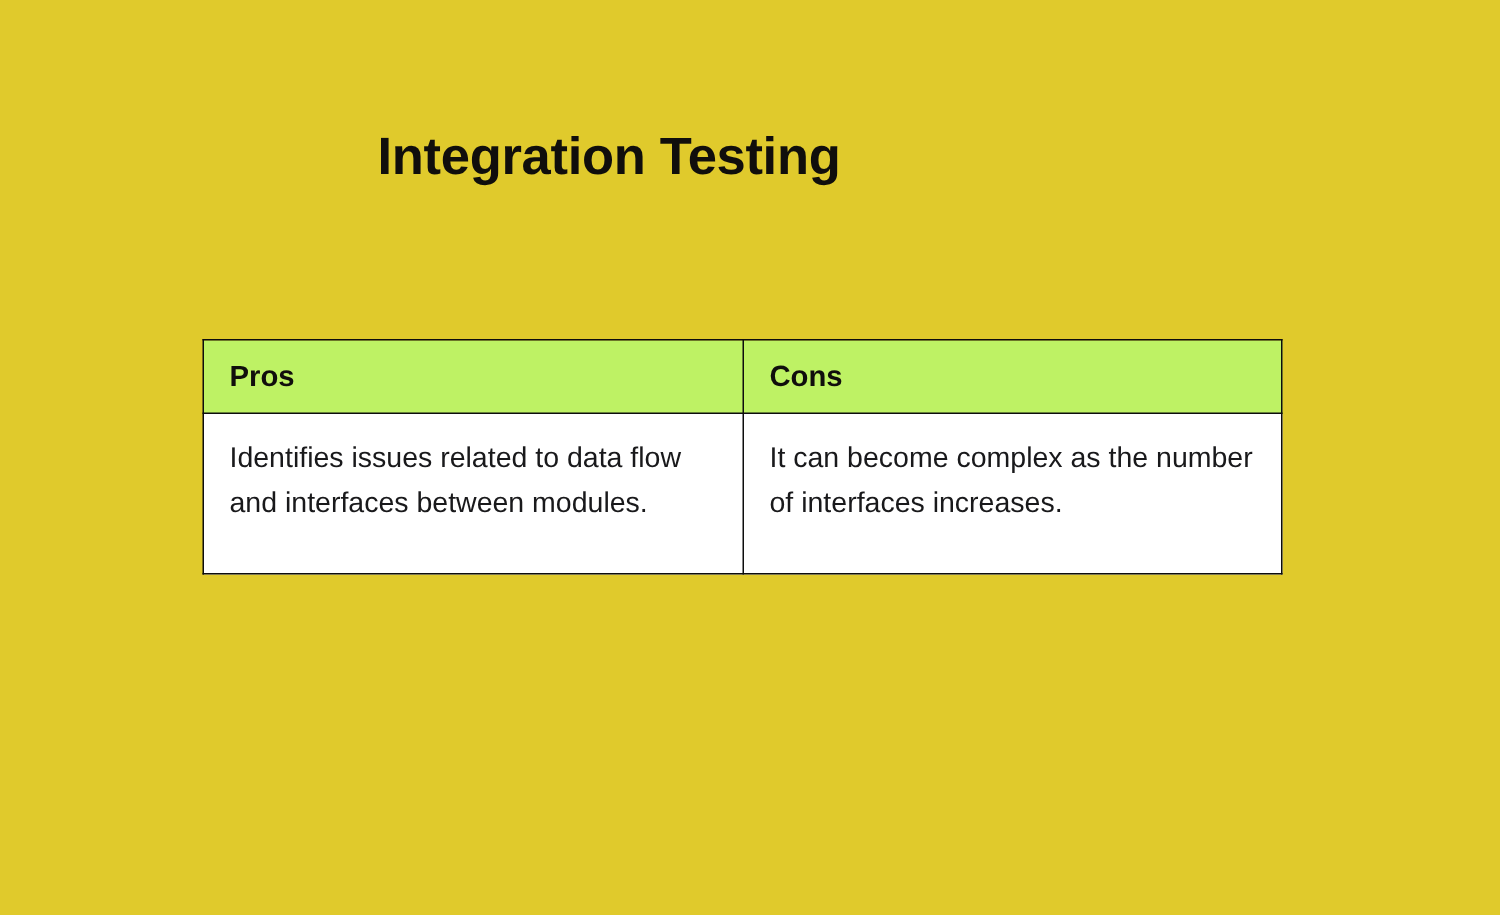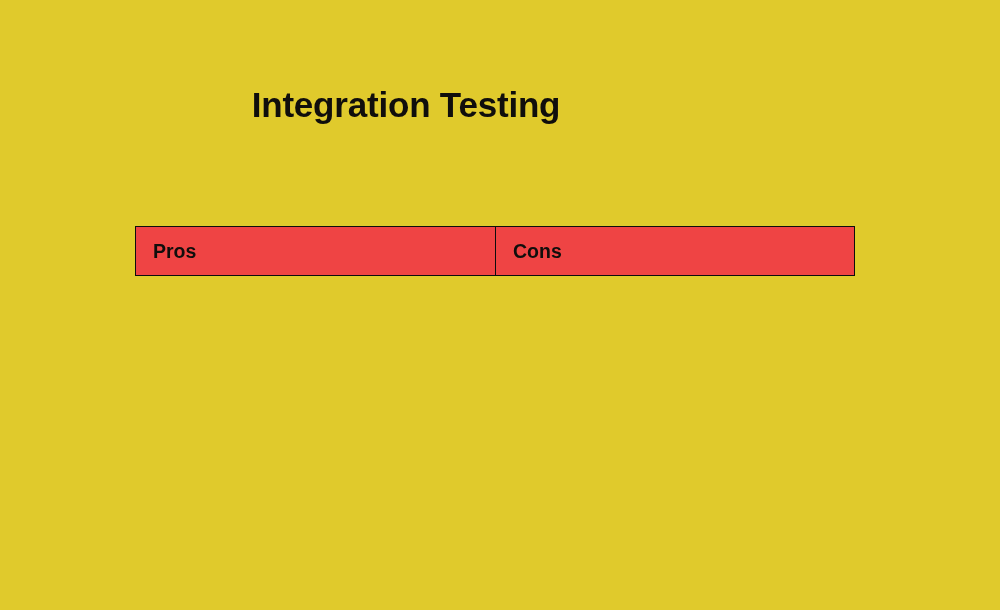--- a/index.html
+++ b/index.html
@@ -44,21 +44,21 @@
 
   .proscons-table td,
   .proscons-table th {
     border: 1px solid #0d0d0d;
     vertical-align: top;
     text-align: left;
     box-sizing: border-box;
   }
 
   .proscons-table th {
-    background: #ef4444;
+    background: #bef264;
     height: 48px;
     padding: 12px 33px 11px 17px;
     font-size: 19.5px;
     font-weight: bold;
     color: #100e0c;
     line-height: 25px;
   }
 
   .proscons-table td {
     background: #ffffff;
@@ -85,16 +85,20 @@
       <col class="col-pros">
       <col class="col-cons">
     </colgroup>
     <thead>
       <tr>
         <th>Pros</th>
         <th>Cons</th>
       </tr>
     </thead>
     <tbody>
+      <tr>
+        <td>Identifies issues related to data flow and interfaces between modules.</td>
+        <td>It can become complex as the number of interfaces increases.</td>
+      </tr>
     </tbody>
   </table>
 
 </div>
 
 </body></html>

